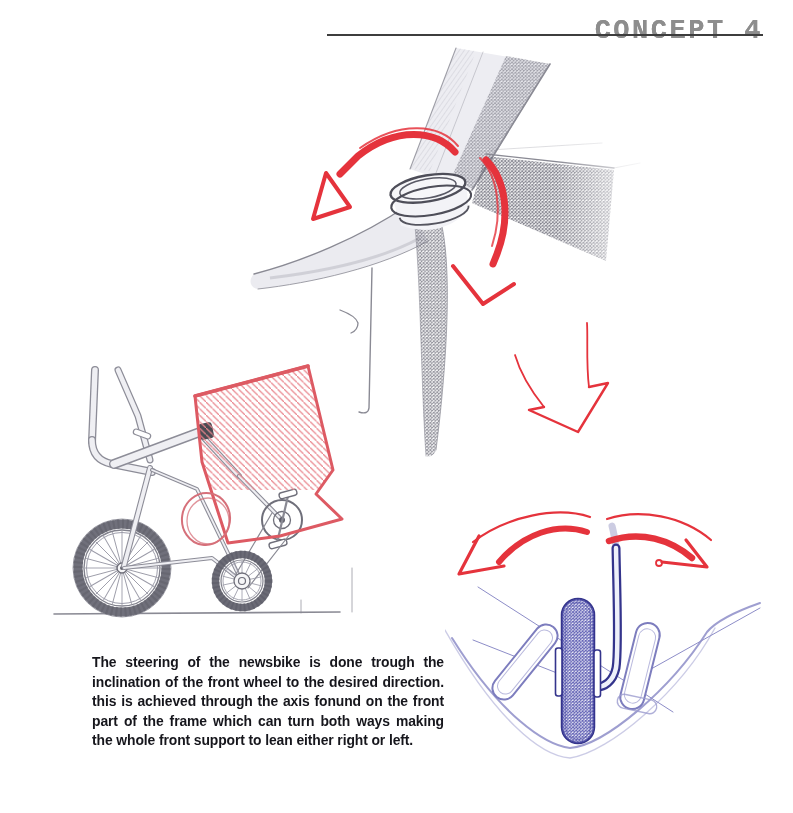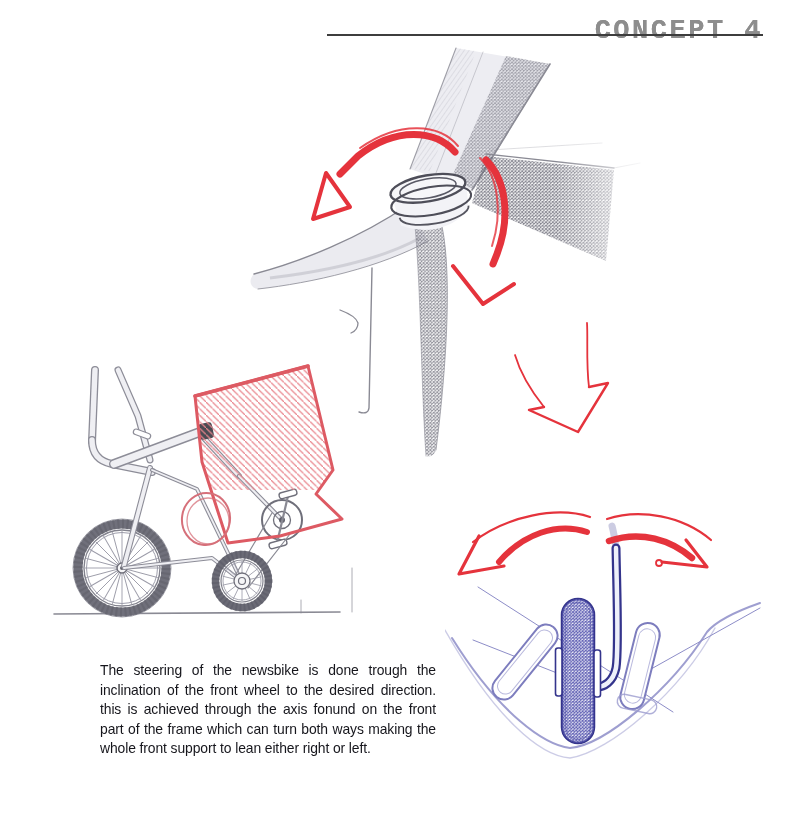--- a/index.html
+++ b/index.html
@@ -16,21 +16,21 @@
          text-shadow:0 0 0.5px var(--title-gray);}
   .rule{position:absolute;left:327px;top:34px;width:436px;height:2px;
         background:var(--rule-dark);}
   .fig{position:absolute;}
   #fig-steering{left:240px;top:42px;}
   #fig-arrow{left:500px;top:312px;}
   #fig-bike{left:50px;top:350px;}
   #fig-wheel{left:445px;top:500px;}
   .article{position:absolute;left:88px;top:649px;width:360px;color:var(--text-color);
            font-size:13.9px;line-height:19.6px;letter-spacing:-0.1px;text-align:justify;}
-  .article p{margin:12px;}
+  .article p{margin:4px;font-weight:bold;}
   
   .rs{stroke:var(--accent-red);fill:none;stroke-linecap:round;stroke-linejoin:round;}
   .rhead{stroke:var(--accent-red);fill:none;stroke-linejoin:round;stroke-linecap:round;}
   .pen{stroke:var(--pencil-gray);fill:none;stroke-linecap:round;}
   .tube-out{stroke:#8d8d98;fill:none;stroke-linecap:round;stroke-linejoin:round;}
   .tube-in{stroke:#efeff3;fill:none;stroke-linecap:round;stroke-linejoin:round;}
   .blue{stroke:var(--sketch-blue);fill:none;stroke-linecap:round;}
   .blue-lt{stroke:var(--sketch-blue-light);fill:none;stroke-linecap:round;}
 </style>
 </head>

